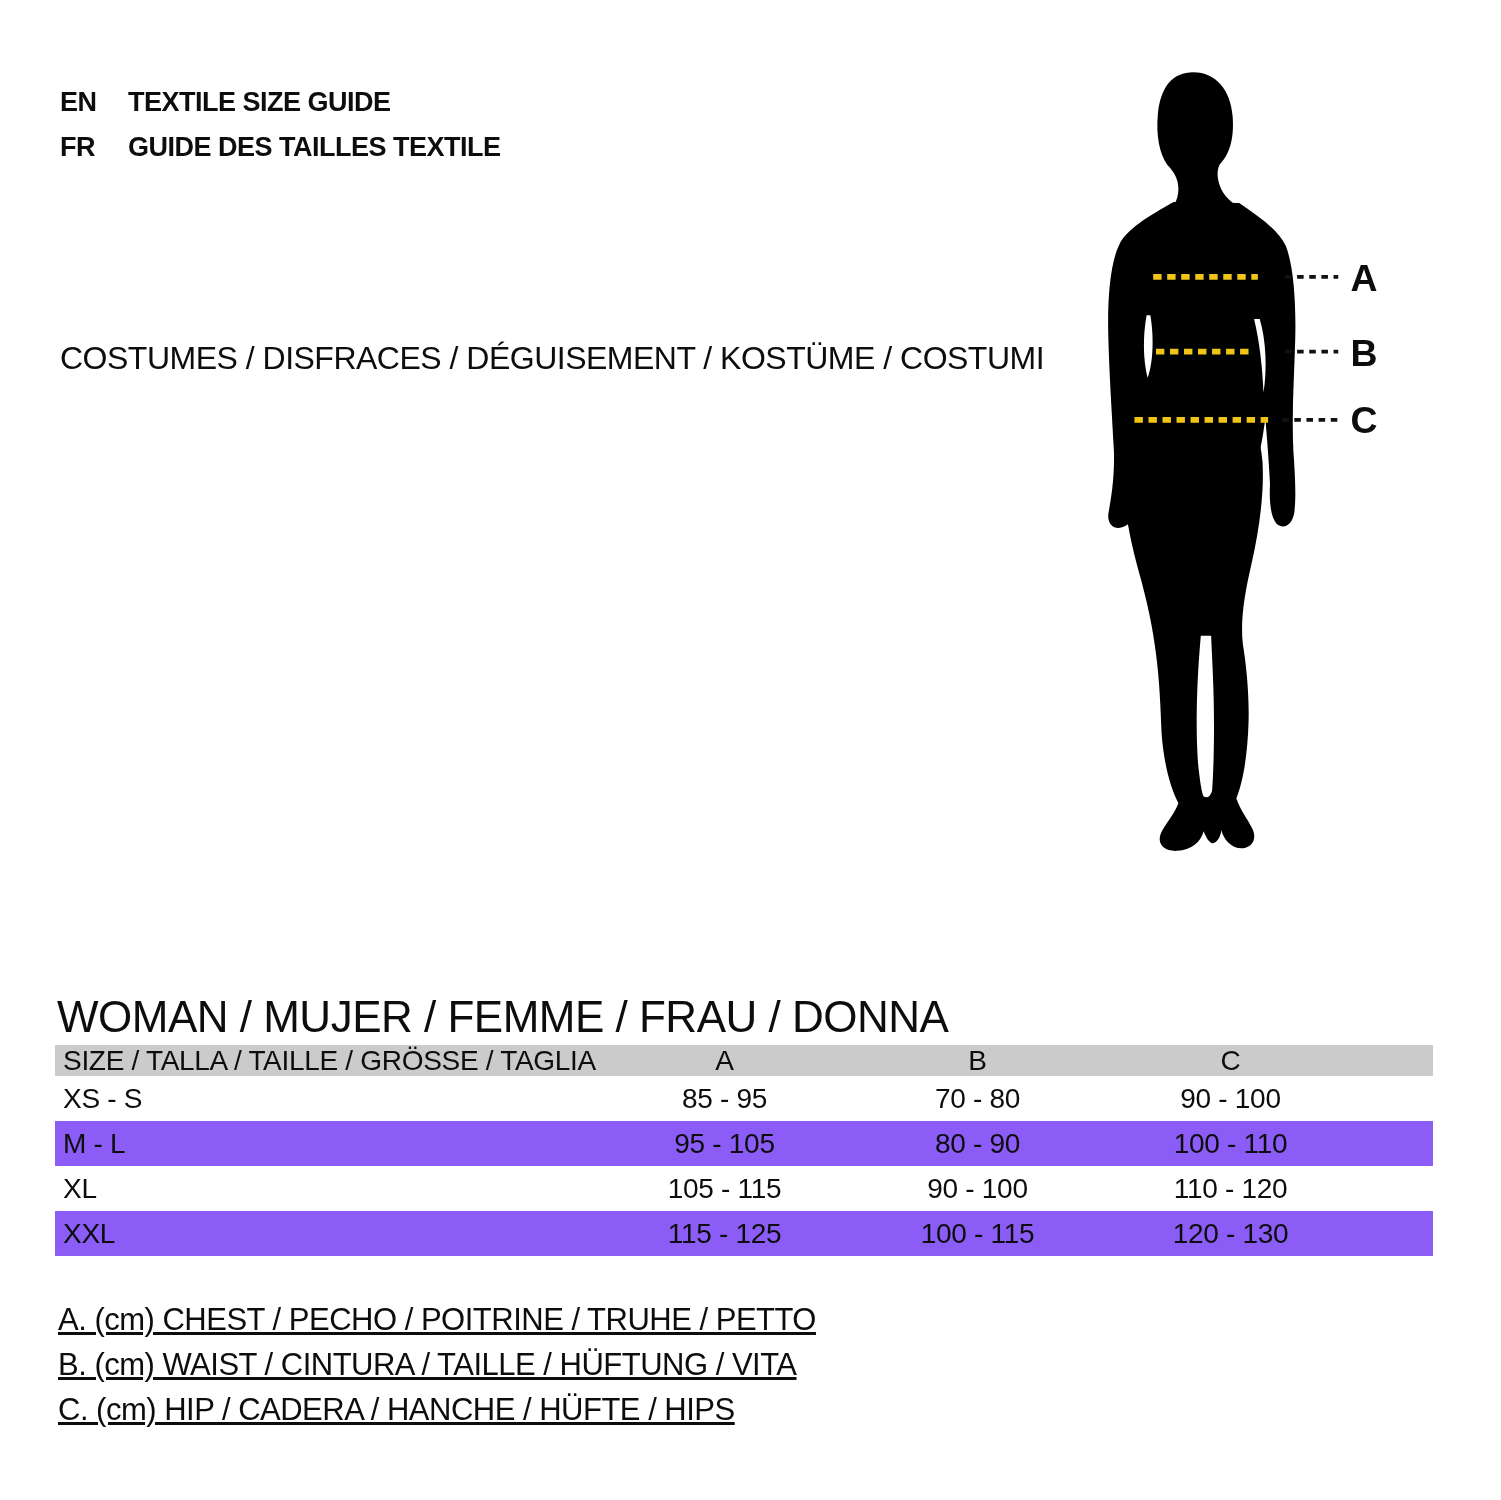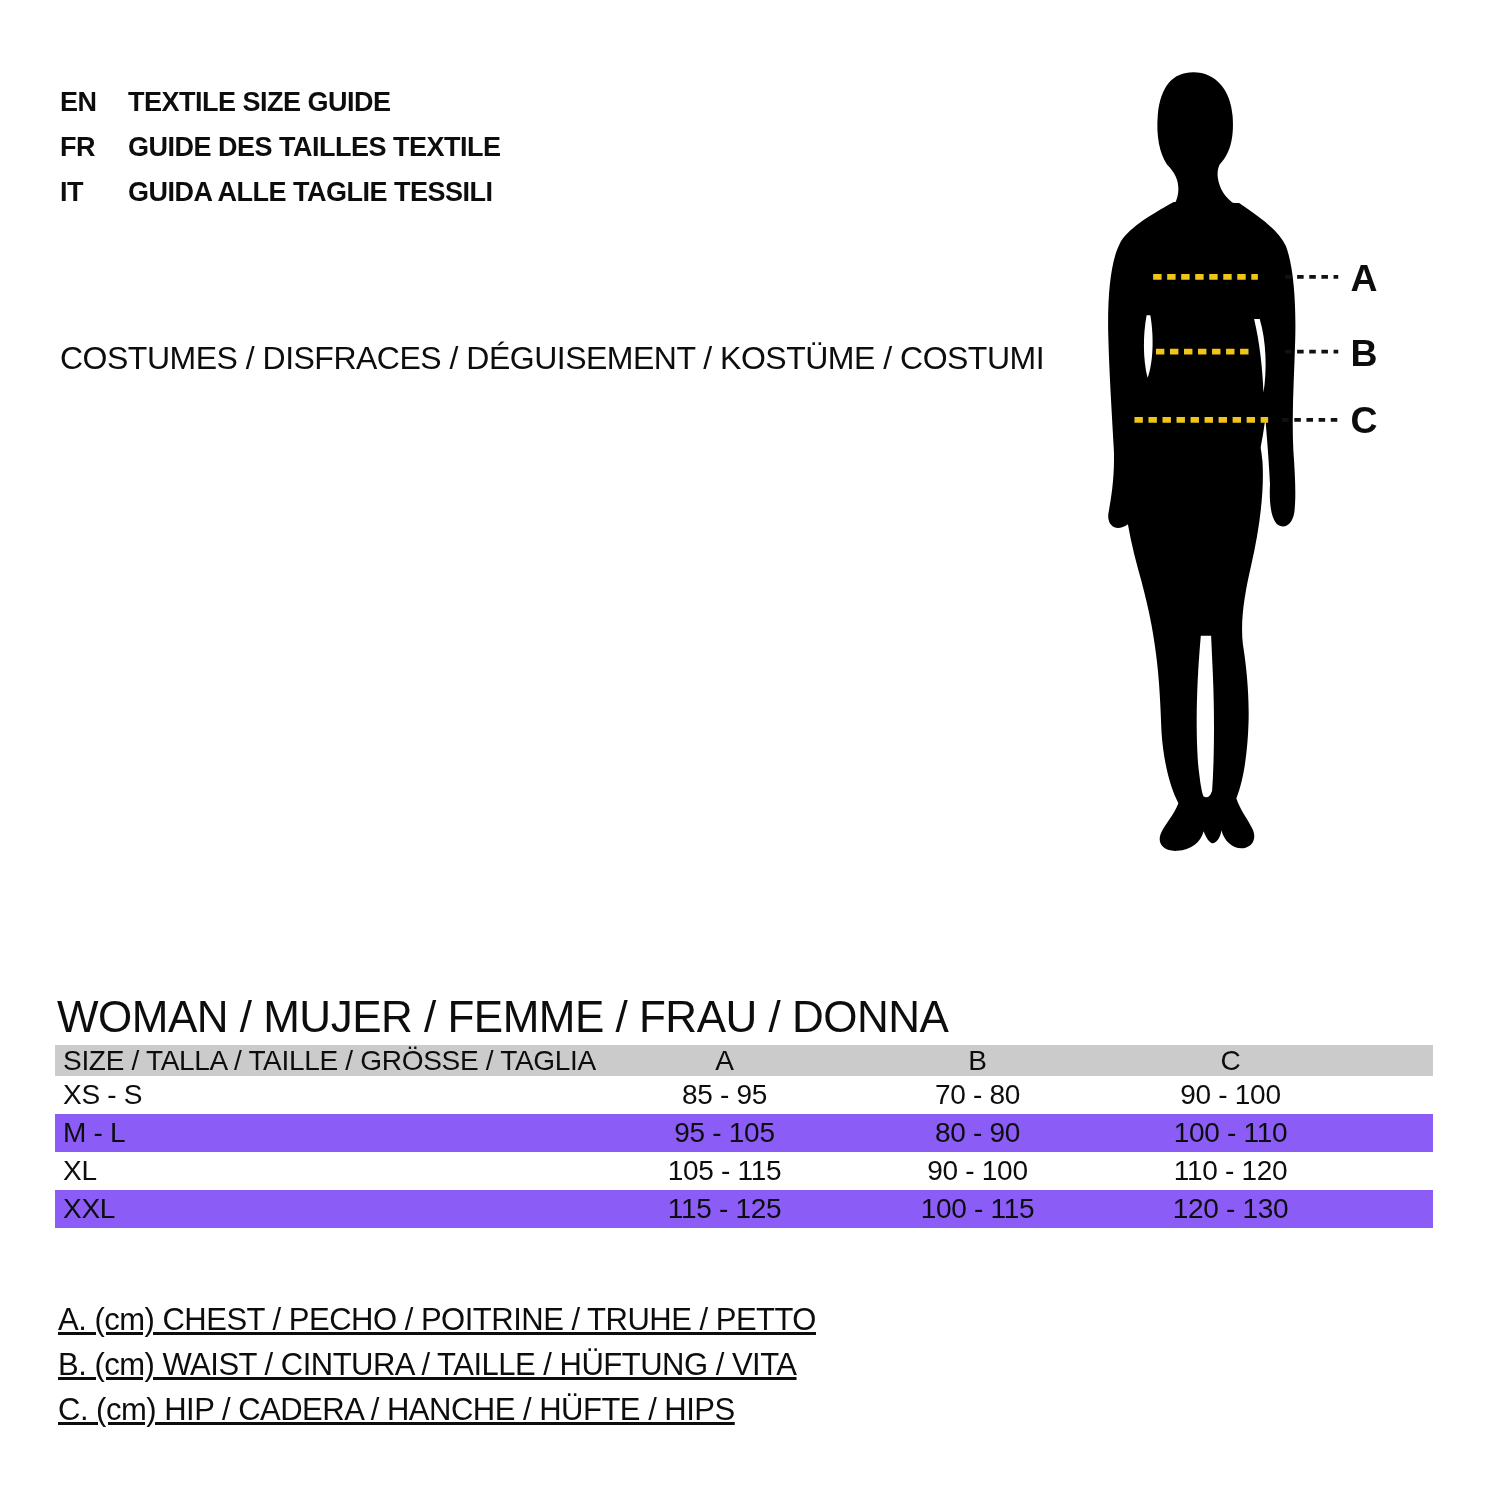--- a/index.html
+++ b/index.html
@@ -22,43 +22,39 @@
   }
   
   .figure-svg{left:1040px;top:60px;}
   .fig-label{font:700 40px "Liberation Sans","DejaVu Sans",sans-serif;fill:#0d0d0d;}
   
   .section-heading{left:57px;top:992px;font-size:44px;letter-spacing:-0.5px;white-space:nowrap;}
   
   .size-table{left:55px;top:1045px;width:1378px;font-size:28px;letter-spacing:-0.3px;}
   .t-row{display:grid;grid-template-columns:543px 253px 253px 253px 76px;align-items:center;}
   .t-head{height:31px;background:#cbcbcb;}
-  .t-data{height:38px;}
+  .t-data{height:45px;}
   .t-data.alt{background:#8b5cf6;}
   .cell-size{padding-left:8px;text-align:left;white-space:nowrap;}
   .cell-val{text-align:center;white-space:nowrap;}
   
   .legend{left:58px;top:1297px;}
   .legend-row{line-height:45px;font-size:31px;letter-spacing:-0.5px;white-space:nowrap;text-decoration:underline;}
 </style>
 </head>
 <body>
 
 <div class="abs lang-list">
   <div class="lang-row">
     <span class="lang-code">EN</span>
     <span class="lang-title">TEXTILE SIZE GUIDE</span>
   </div>
   <div class="lang-row">
     <span class="lang-code">FR</span>
     <span class="lang-title">GUIDE DES TAILLES TEXTILE</span>
-  </div>
-  <div class="lang-row">
-    <span class="lang-code">IT</span>
-    <span class="lang-title">GUIDA ALLE TAGLIE TESSILI</span>
   </div>
 </div>
 
 <div class="abs category-heading">COSTUMES / DISFRACES / DÉGUISEMENT / KOSTÜME / COSTUMI</div>
 
 <svg class="abs figure-svg" width="460" height="860" viewBox="1040 60 460 920">
 
   <path fill="#000000" d="
     M 1167 212
     C 1140 227 1117 241 1109 257

